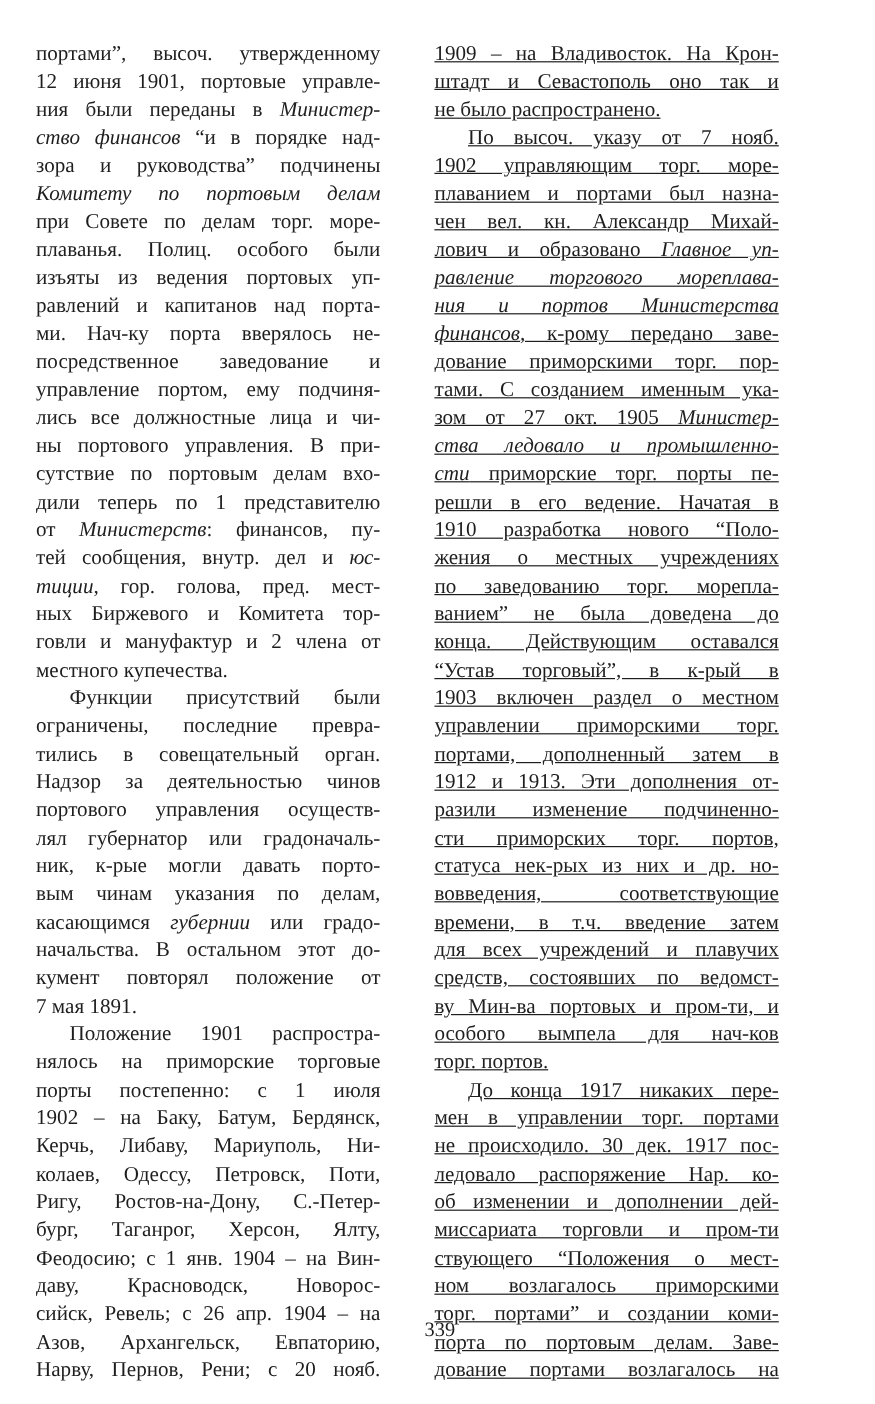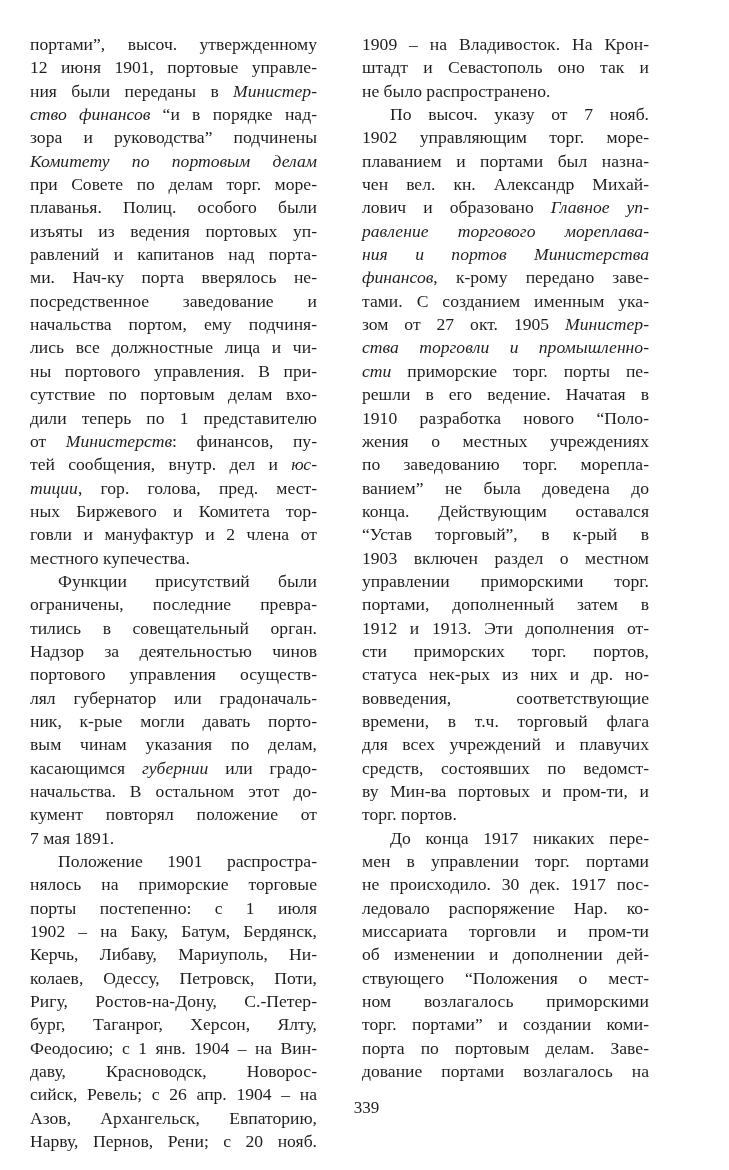--- a/index.html
+++ b/index.html
@@ -1,20 +1,20 @@
 <!DOCTYPE html>
 <html><head>
 <meta charset="utf-8">
 <style>
   html, body { margin: 0; padding: 0; background: #ffffff; }
   body { width: 729px; height: 1170px; position: relative; overflow: hidden;
          font-family: "Liberation Serif", "DejaVu Serif", serif; color: #1e1e1e; }
   .col { position: absolute; top: 33px; width: 287px; }
   #col-left { left: 30px; }
-  #col-right { left: 362px; }
+  #col-right { left: 362px; text-decoration: underline; }
   .line { height: 23.35px; line-height: 23.35px; font-size: 17.6px; white-space: nowrap;
           text-align: justify; text-align-last: justify; overflow: visible; }
   .line.last { text-align-last: left; }
   .line.indent { padding-left: 28px; }
   .line i { font-style: italic; }
   #page-number { position: absolute; top: 1098px; left: 0; width: 729px; text-align: center;
                  font-size: 17px; padding-left: 2px; }
 </style>
 </head>
 <body>
@@ -25,21 +25,21 @@
     <div class="line"><span>ния были переданы в </span><i>Министер-</i></div>
     <div class="line"><i>ство финансов</i><span> “и в порядке над-</span></div>
     <div class="line"><span>зора и руководства” подчинены</span></div>
     <div class="line"><i>Комитету по портовым делам</i></div>
     <div class="line"><span>при Совете по делам торг. море-</span></div>
     <div class="line"><span>плаванья. Полиц. особого были</span></div>
     <div class="line"><span>изъяты из ведения портовых уп-</span></div>
     <div class="line"><span>равлений и капитанов над порта-</span></div>
     <div class="line"><span>ми. Нач-ку порта вверялось не-</span></div>
     <div class="line"><span>посредственное заведование и</span></div>
-    <div class="line"><span>начальства портом, ему подчиня-</span></div>
+    <div class="line"><span>управление портом, ему подчиня-</span></div>
     <div class="line"><span>лись все должностные лица и чи-</span></div>
     <div class="line"><span>ны портового управления. В при-</span></div>
     <div class="line"><span>сутствие по портовым делам вхо-</span></div>
     <div class="line"><span>дили теперь по 1 представителю</span></div>
     <div class="line"><span>от </span><i>Министерств</i><span>: финансов, пу-</span></div>
     <div class="line"><span>тей сообщения, внутр. дел и </span><i>юс-</i></div>
     <div class="line"><i>тиции</i><span>, гор. голова, пред. мест-</span></div>
     <div class="line"><span>ных Биржевого и Комитета тор-</span></div>
     <div class="line"><span>говли и мануфактур и 2 члена от</span></div>
     <div class="line last"><span>местного купечества.</span></div>
@@ -74,48 +74,51 @@
     <div class="line"><span>штадт и Севастополь оно так и</span></div>
     <div class="line last"><span>не было распространено.</span></div>
     <div class="line indent"><span>По высоч. указу от 7 нояб.</span></div>
     <div class="line"><span>1902 управляющим торг. море-</span></div>
     <div class="line"><span>плаванием и портами был назна-</span></div>
     <div class="line"><span>чен вел. кн. Александр Михай-</span></div>
     <div class="line"><span>лович и образовано </span><i>Главное уп-</i></div>
     <div class="line"><i>равление торгового мореплава-</i></div>
     <div class="line"><i>ния и портов Министерства</i></div>
     <div class="line"><i>финансов</i><span>, к-рому передано заве-</span></div>
+    <div class="line"><span>дование приморскими торг. пор-</span></div>
     <div class="line"><span>тами. С созданием именным ука-</span></div>
     <div class="line"><span>зом от 27 окт. 1905 </span><i>Министер-</i></div>
-    <div class="line"><i>ства торговли и промышленно-</i></div>
+    <div class="line"><i>ства ледовало и промышленно-</i></div>
     <div class="line"><i>сти</i><span> приморские торг. порты пе-</span></div>
     <div class="line"><span>решли в его ведение. Начатая в</span></div>
     <div class="line"><span>1910 разработка нового “Поло-</span></div>
     <div class="line"><span>жения о местных учреждениях</span></div>
     <div class="line"><span>по заведованию торг. морепла-</span></div>
     <div class="line"><span>ванием” не была доведена до</span></div>
     <div class="line"><span>конца. Действующим оставался</span></div>
     <div class="line"><span>“Устав торговый”, в к-рый в</span></div>
     <div class="line"><span>1903 включен раздел о местном</span></div>
     <div class="line"><span>управлении приморскими торг.</span></div>
     <div class="line"><span>портами, дополненный затем в</span></div>
     <div class="line"><span>1912 и 1913. Эти дополнения от-</span></div>
+    <div class="line"><span>разили изменение подчиненно-</span></div>
     <div class="line"><span>сти приморских торг. портов,</span></div>
     <div class="line"><span>статуса нек-рых из них и др. но-</span></div>
     <div class="line"><span>вовведения, соответствующие</span></div>
-    <div class="line"><span>времени, в т.ч. торговый флага</span></div>
+    <div class="line"><span>времени, в т.ч. введение затем</span></div>
     <div class="line"><span>для всех учреждений и плавучих</span></div>
     <div class="line"><span>средств, состоявших по ведомст-</span></div>
     <div class="line"><span>ву Мин-ва портовых и пром-ти, и</span></div>
+    <div class="line"><span>особого вымпела для нач-ков</span></div>
     <div class="line last"><span>торг. портов.</span></div>
     <div class="line indent"><span>До конца 1917 никаких пере-</span></div>
     <div class="line"><span>мен в управлении торг. портами</span></div>
     <div class="line"><span>не происходило. 30 дек. 1917 пос-</span></div>
     <div class="line"><span>ледовало распоряжение Нар. ко-</span></div>
+    <div class="line"><span>об изменении и дополнении дей-</span></div>
     <div class="line"><span>миссариата торговли и пром-ти</span></div>
-    <div class="line"><span>об изменении и дополнении дей-</span></div>
     <div class="line"><span>ствующего “Положения о мест-</span></div>
     <div class="line"><span>ном возлагалось приморскими</span></div>
     <div class="line"><span>торг. портами” и создании коми-</span></div>
     <div class="line"><span>порта по портовым делам. Заве-</span></div>
     <div class="line"><span>дование портами возлагалось на</span></div>
   </div>
 <div id="page-number">339</div>
 
 </body></html>

